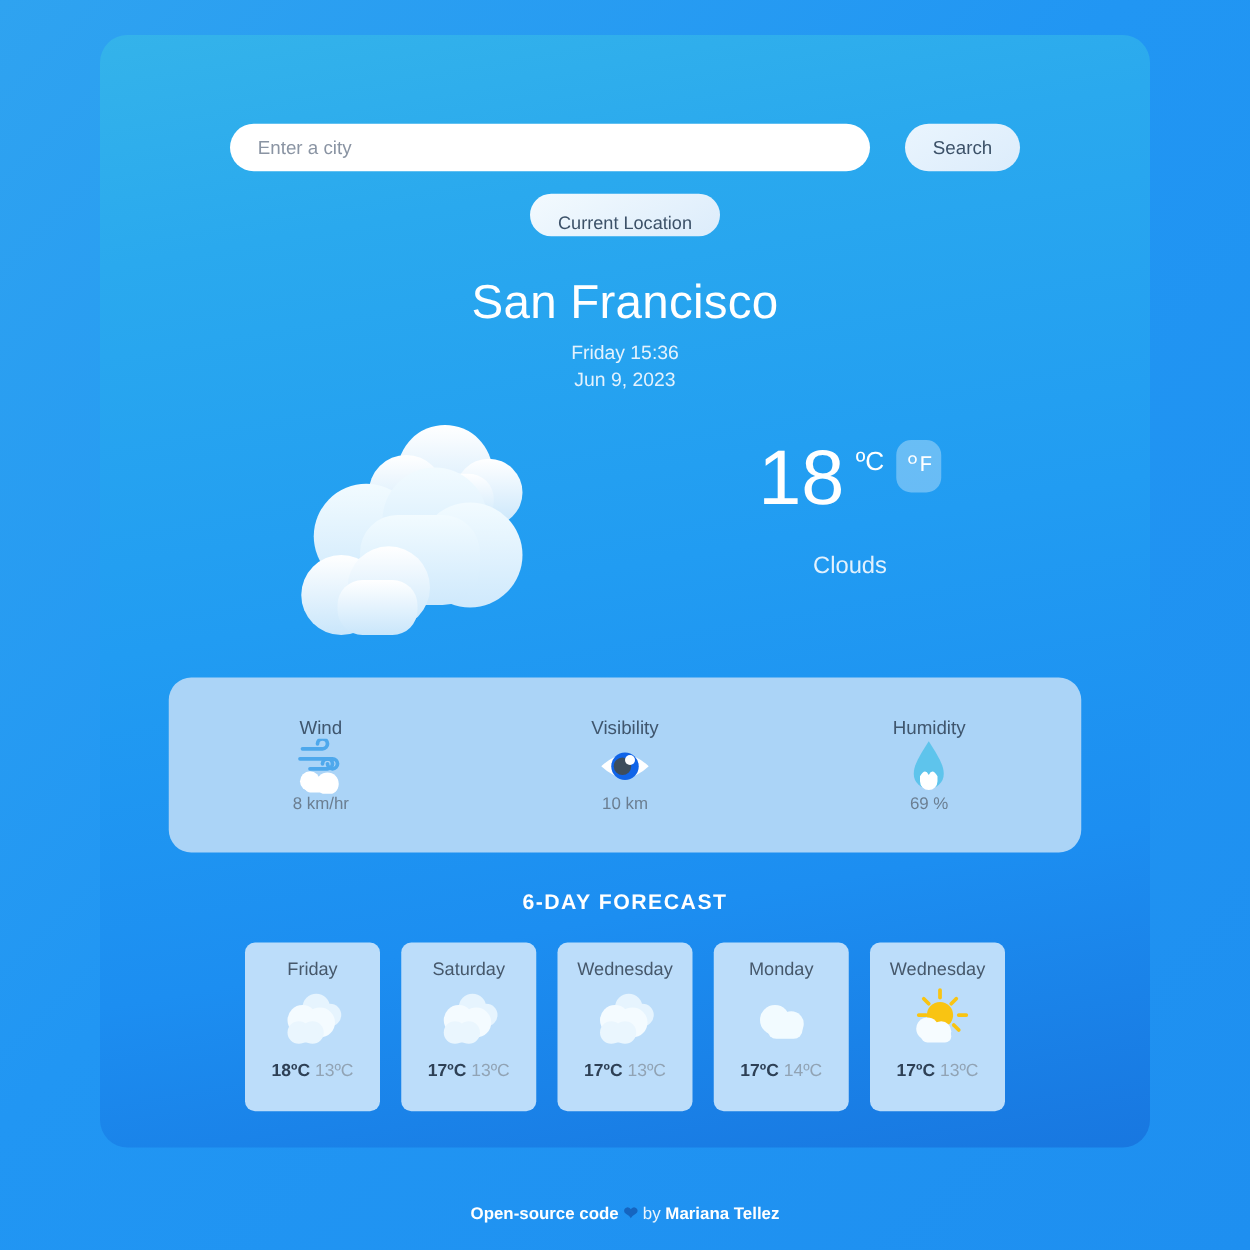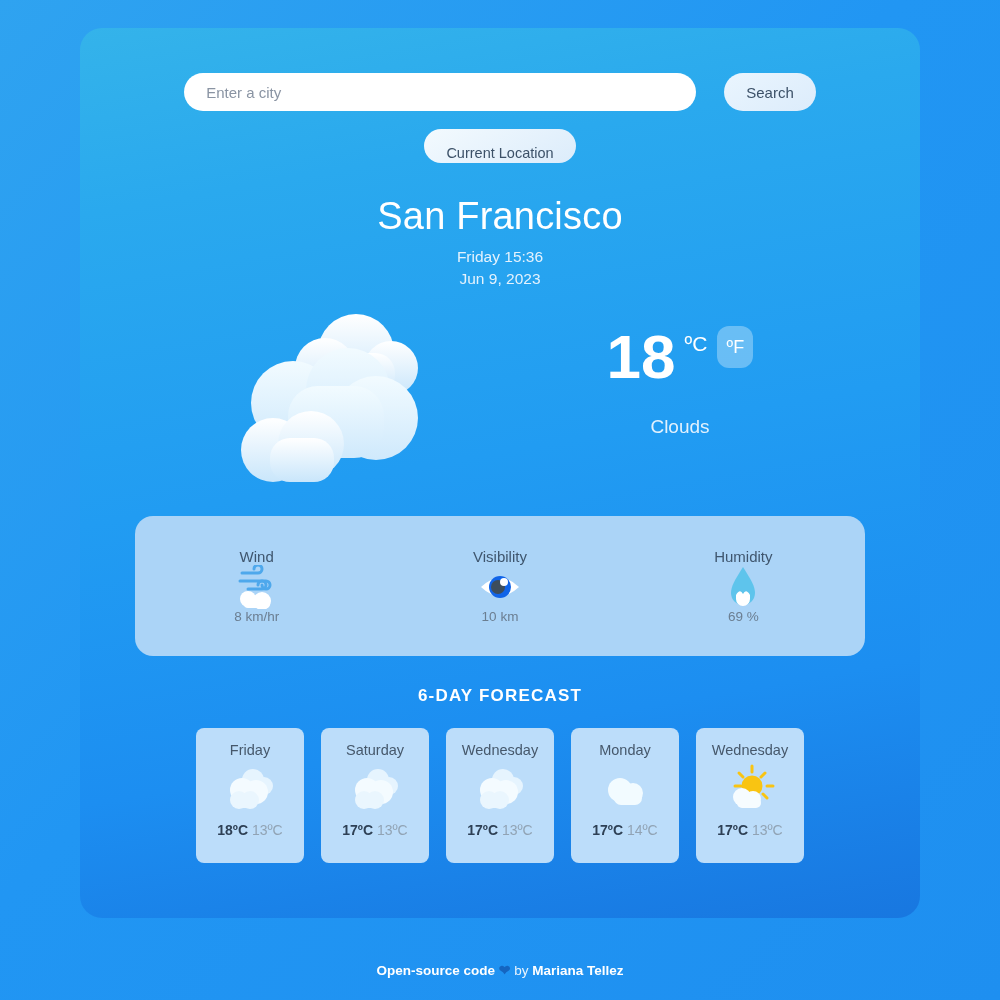--- a/index.html
+++ b/index.html
@@ -29,21 +29,21 @@
     background: linear-gradient(170deg, #34b3ea 0%, #2aa9ee 18%, #219cf2 48%, #1c8ef1 75%, #1877e0 100%);
     overflow: hidden;
   }
 
   
   .search-row {
     display: flex;
     align-items: flex-start;
     justify-content: center;
     gap: 28px;
-    padding-top: 45px;
+    padding-top: 71px;
   }
   .search-input {
     width: 512px;
     height: 38px;
     border: none;
     outline: none;
     border-radius: 19px;
     background: #ffffff;
     padding: 0 22px;
     font-family: "Liberation Sans", sans-serif;
@@ -120,39 +120,39 @@
   }
   .temp-line {
     display: flex;
     align-items: flex-start;
     justify-content: center;
   }
   .temp-value {
     color: #ffffff;
     font-size: 62px;
     line-height: 66px;
-    font-weight: 700;
+    font-weight: 400;
   }
   .temp-unit {
     color: #ffffff;
     font-size: 21px;
     margin-top: 8px;
     margin-left: 9px;
     font-weight: 400;
   }
   .unit-toggle {
     margin-left: 10px;
     margin-top: 2px;
     width: 36px;
     height: 42px;
     border: none;
     border-radius: 12px;
     background: rgba(255,255,255,0.32);
     color: #ffffff;
-    font-family: Liberation Sans, sans-serif;
+    font-family: Liberation Mono, monospace;
     font-size: 18px;
     cursor: pointer;
   }
   .description {
     margin-top: 26px;
     color: #e2f1fd;
     font-size: 19px;
   }
 
   

